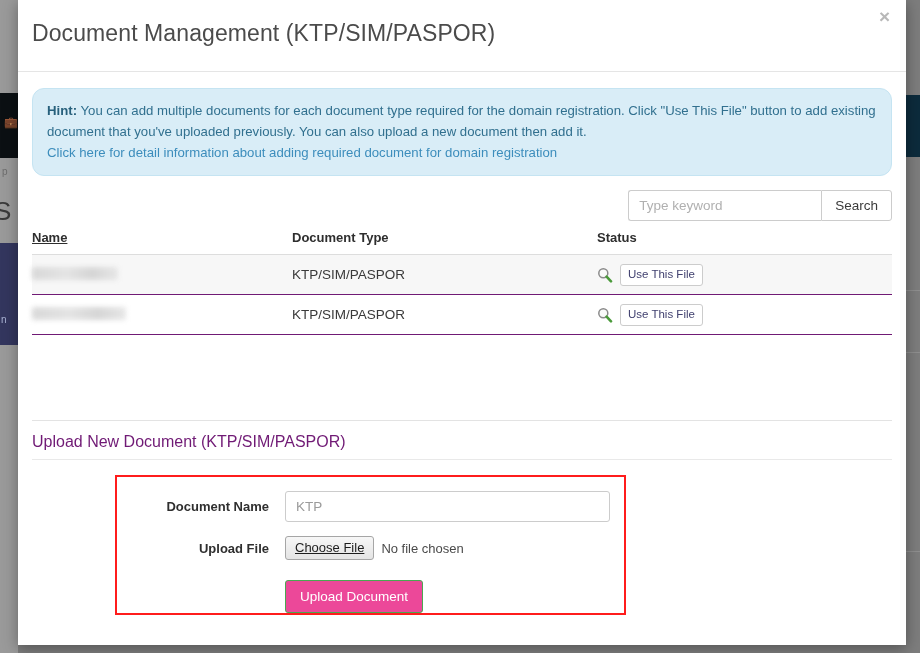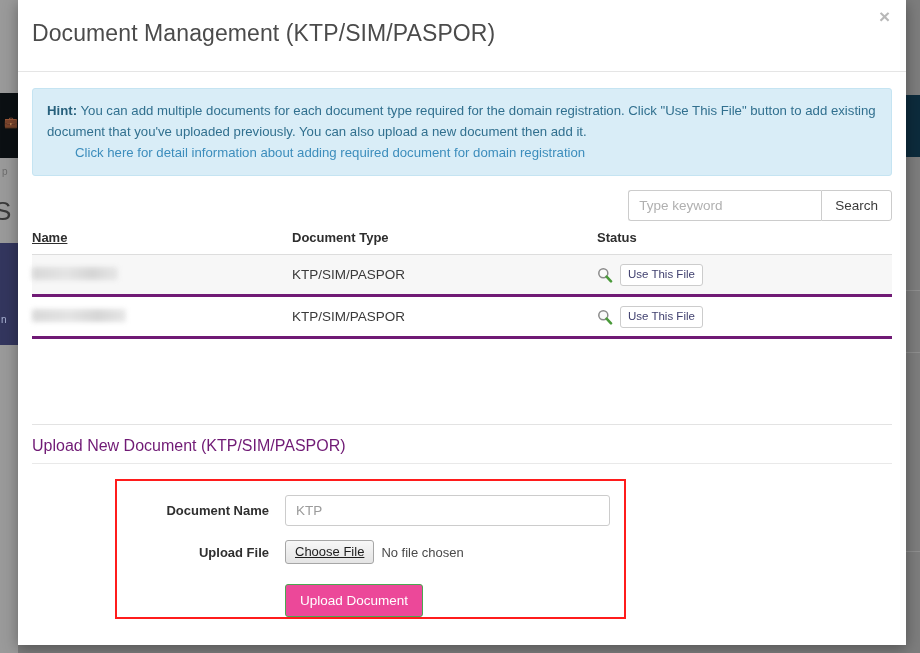--- a/index.html
+++ b/index.html
@@ -113,32 +113,31 @@
   .modal-body {
     position: relative;
     padding: 0 14px;
   }
 
   
   .hint {
     margin-top: 16px;
     background: #d9edf7;
     border: 1px solid #c5e4f2;
-    border-radius: 3px;
+    border-radius: 12px;
     color: #31708f;
     padding: 11px 14px 12px 14px;
     font-size: 13.2px;
     line-height: 21px;
   }
   .hint b { color: #27607c; }
   .hint-link {
     color: #3c8dbc;
     text-decoration: none;
     cursor: pointer;
-    margin-left: 28px;
   }
 
   
   .search-row {
     margin-top: 14px;
     height: 33px;
     position: relative;
   }
   .search-group {
     position: absolute;
@@ -184,21 +183,21 @@
     font-weight: bold;
     color: #2e2e2e;
     padding: 4px 0 9px 0;
     border-bottom: 1px solid #dddddd;
   }
   table.doc-table td {
     padding: 0;
     height: 39px;
     font-size: 13.5px;
     color: #3a3a3a;
-    border-bottom: 3px solid #701a75;
+    border-bottom: 1px solid #701a75;
     vertical-align: middle;
   }
   tr.row-alt td { background: #f7f7f7; }
   .col-name   { width: 260px; text-decoration: underline; }
   .col-type   { width: 305px; }
   .col-status { width: auto; }
 
   .redacted {
     display: inline-block;
     height: 13px;

